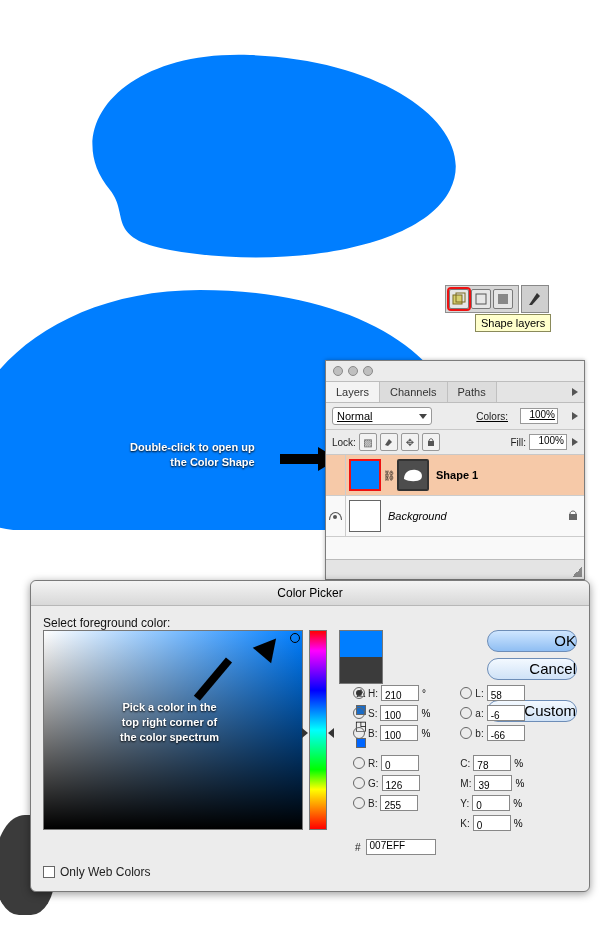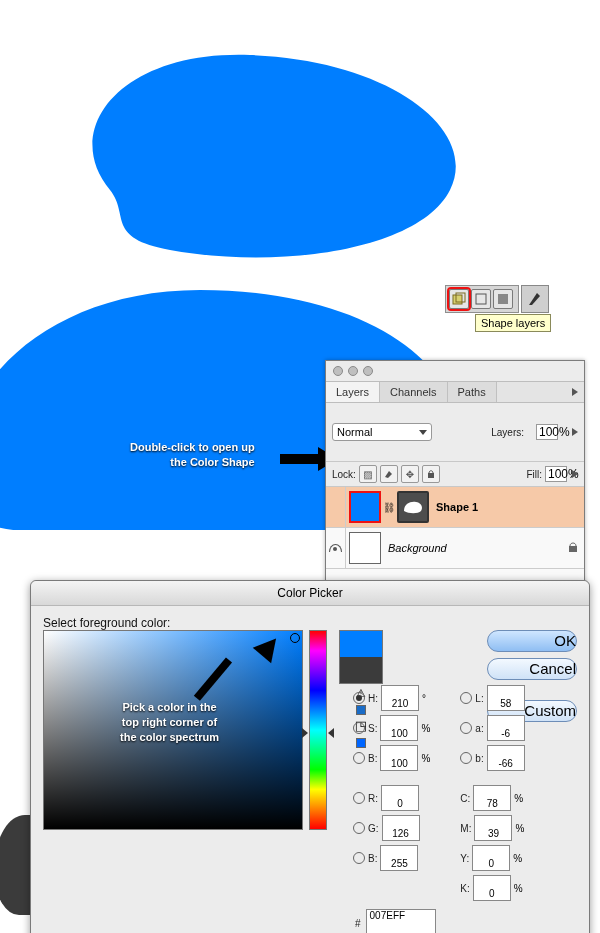--- a/index.html
+++ b/index.html
@@ -18,25 +18,25 @@
 .tooltip { position:absolute; left:475px; top:314px; background:#ffffcc; border:1px solid #8a8a5a; padding:2px 5px; white-space:nowrap; }
 
 
 .layers-panel { position:absolute; left:325px; top:360px; width:260px; background:#ececec; border:1px solid #7c7c7c; box-shadow:0 0 4px rgba(0,0,0,.3); }
 .mac-dots { display:flex; gap:5px; padding:5px 7px; }
 .mac-dot { width:10px; height:10px; border-radius:50%; background:#bfbfbf; border:1px solid #8a8a8a; }
 .tabs { display:flex; background:#e4e4e4; border-top:1px solid #bdbdbd; border-bottom:1px solid #bdbdbd; }
 .tab { padding:4px 10px; font-size:11px; color:#333; border-right:1px solid #c0c0c0; background:#dcdcdc; }
 .tab.active { background:#f3f3f3; }
 .tab-collapse { margin-left:auto; padding:0 6px; display:flex; align-items:center; }
-.panel-row { display:flex; align-items:center; padding:20px 6px; gap:12px; border-bottom:1px solid #c8c8c8; }
+.panel-row { display:flex; align-items:center; padding:4px 6px; gap:12px; border-bottom:1px solid #c8c8c8;text-decoration:underline; }
 .blend-select { flex:0 0 100px; height:18px; background:#fff; border:1px solid #999; border-radius:3px; display:flex; align-items:center; justify-content:space-between; padding:0 4px; }
 .tri { width:0; height:0; border-left:4px solid transparent; border-right:4px solid transparent; border-top:5px solid #444; }
 .label { font-size:10px; color:#222; }
-.field { width:22px; height:16px; background:#fff; border:1px solid #999; text-align:right; padding:0 2px; font-size:12px; }
+.field { width:38px; height:16px; background:#fff; border:1px solid #999; text-align:right; padding:0 2px; font-size:10px; }
 .rt-arr { width:0;height:0;border-top:4px solid transparent;border-bottom:4px solid transparent;border-left:6px solid #555; margin-left:2px;}
 .lock-row { display:flex; align-items:center; padding:3px 6px; gap:3px; border-bottom:1px solid #c8c8c8; }
 .lock-chip { width:18px; height:18px; border:1px solid #999; background:#f2f2f2; border-radius:2px; display:flex; align-items:center; justify-content:center; font-size:10px; color:#555;}
 .layer-list { background:#f9f9f9; }
 .layer { display:flex; align-items:center; border-bottom:1px solid #ccc; }
 .layer.sel { background:#f6c9a8; }
 .vis-col { width:20px; height:40px; border-right:1px solid #ccc; display:flex; align-items:center; justify-content:center; }
 .eye { width:13px; height:8px; border:1px solid #555; border-radius:50% 50% 50% 50%/100% 100% 0 0; border-bottom:none; position:relative;}
 .eye:after{content:"";position:absolute;left:3px;top:2px;width:4px;height:4px;background:#555;border-radius:50%;}
 .thumb { width:32px; height:32px; border:1px solid #666; margin:3px; position:relative; }
@@ -76,24 +76,24 @@
 .tiny-box{ width:10px;height:10px;border:1px solid #666; margin-top:2px;}
 .btn-col{ display:flex; flex-direction:column; gap:6px; margin-left:auto; width:90px;}
 .aqua-btn{ height:22px; border:1px solid #6d8db7; border-radius:11px; background:linear-gradient(#f3f9ff,#cfe2f7); text-align:right; line-height:20px; font-size:15px;}
 .aqua-btn.primary{ background:linear-gradient(#cfe6ff,#8fbef3);}
 
 .num-area{ display:flex; gap:30px; margin-left:310px; margin-top:-145px;}
 .num-col{ display:flex; flex-direction:column; gap:4px;}
 .num-row{ display:flex; align-items:center; gap:3px;}
 .radio{ width:12px;height:12px;border:1px solid #666;border-radius:50%;display:inline-flex;align-items:center;justify-content:center;}
 .radio.chk:after{content:"";width:6px;height:6px;background:#333;border-radius:50%;}
-.nfield{ width:38px;height:16px;border:1px solid #888;background:#fff;text-align:center;padding:12px 3px;font-size:10px;}
+.nfield{ width:38px;height:16px;border:1px solid #888;background:#fff;text-align:left;padding:4px 3px;font-size:10px;}
 .unit{ font-size:10px;}
 .hex-row{ display:flex; align-items:center; gap:5px; margin-top:8px; margin-left:312px;}
-.hexfield{ width:70px;height:28px;border:1px solid #888;background:#fff;padding:0 3px;font-size:10px;}
+.hexfield{ width:70px;height:16px;border:1px solid #888;background:#fff;padding:0 3px;font-size:10px;}
 .only-row{ display:flex; align-items:center; gap:5px; margin-top:10px;}
 .cb{ width:12px;height:12px;border:1px solid #666;background:#fff;}
 
 .anno2{ position:absolute; left:120px; top:700px; color:#fff; font-size:12px; font-weight:bold; text-align:center; text-shadow:0 1px 2px #000; line-height:15px;}
 .arrow2-shaft{ position:absolute; left:225px; top:660px; width:8px; height:50px; background:#000; transform:rotate(40deg); transform-origin:top;}
 .arrow2-head{ position:absolute; left:257px; top:636px; width:0;height:0;border-left:12px solid transparent;border-right:12px solid transparent;border-bottom:22px solid #000; transform:rotate(40deg);}
 
 .dark-blob{ position:absolute; left:-5px; top:815px; width:60px; height:100px; background:#3b3b3b; border-radius:50% 40% 40% 40%;}
 </style>
 </head>
@@ -155,21 +155,21 @@
     <div class="tab">Paths</div>
     <div class="tab-collapse">
       <div class="rt-arr"></div>
     </div>
   </div>
   <div class="panel-row">
     <div class="blend-select">
       <span>Normal</span>
       <div class="tri"></div>
     </div>
-    <span class="label" style="margin-left:auto">Layers:</span>
+    <span class="label" style="margin-left:auto">Colors:</span>
     <div class="field">100%</div>
     <div class="rt-arr"></div>
   </div>
   <div class="lock-row">
     <span class="label">Lock:</span>
     <div class="lock-chip">▨</div>
     <div class="lock-chip">
       <svg width="10" height="10">
           <path d="M1 8 L5 2 L8 5 L4 9 Z" fill="#555"></path>
         </svg>
@@ -322,20 +322,24 @@
             <span class="unit">%</span>
           </div>
       </div>
     </div>
 
     <div class="hex-row">
       <span class="label">#</span>
       <div class="hexfield">007EFF</div>
     </div>
 
+    <div class="only-row">
+      <div class="cb"></div>
+      <span class="label" style="font-size:12px">Only Web Colors</span>
+    </div>
   </div>
 </div>
 
 <div class="anno2">
   <span>Pick a color in the</span><br>
   <span>top right corner of</span><br>
   <span>the color spectrum</span>
 </div>
 <div class="arrow2-shaft"></div>
 <div class="arrow2-head"></div>

